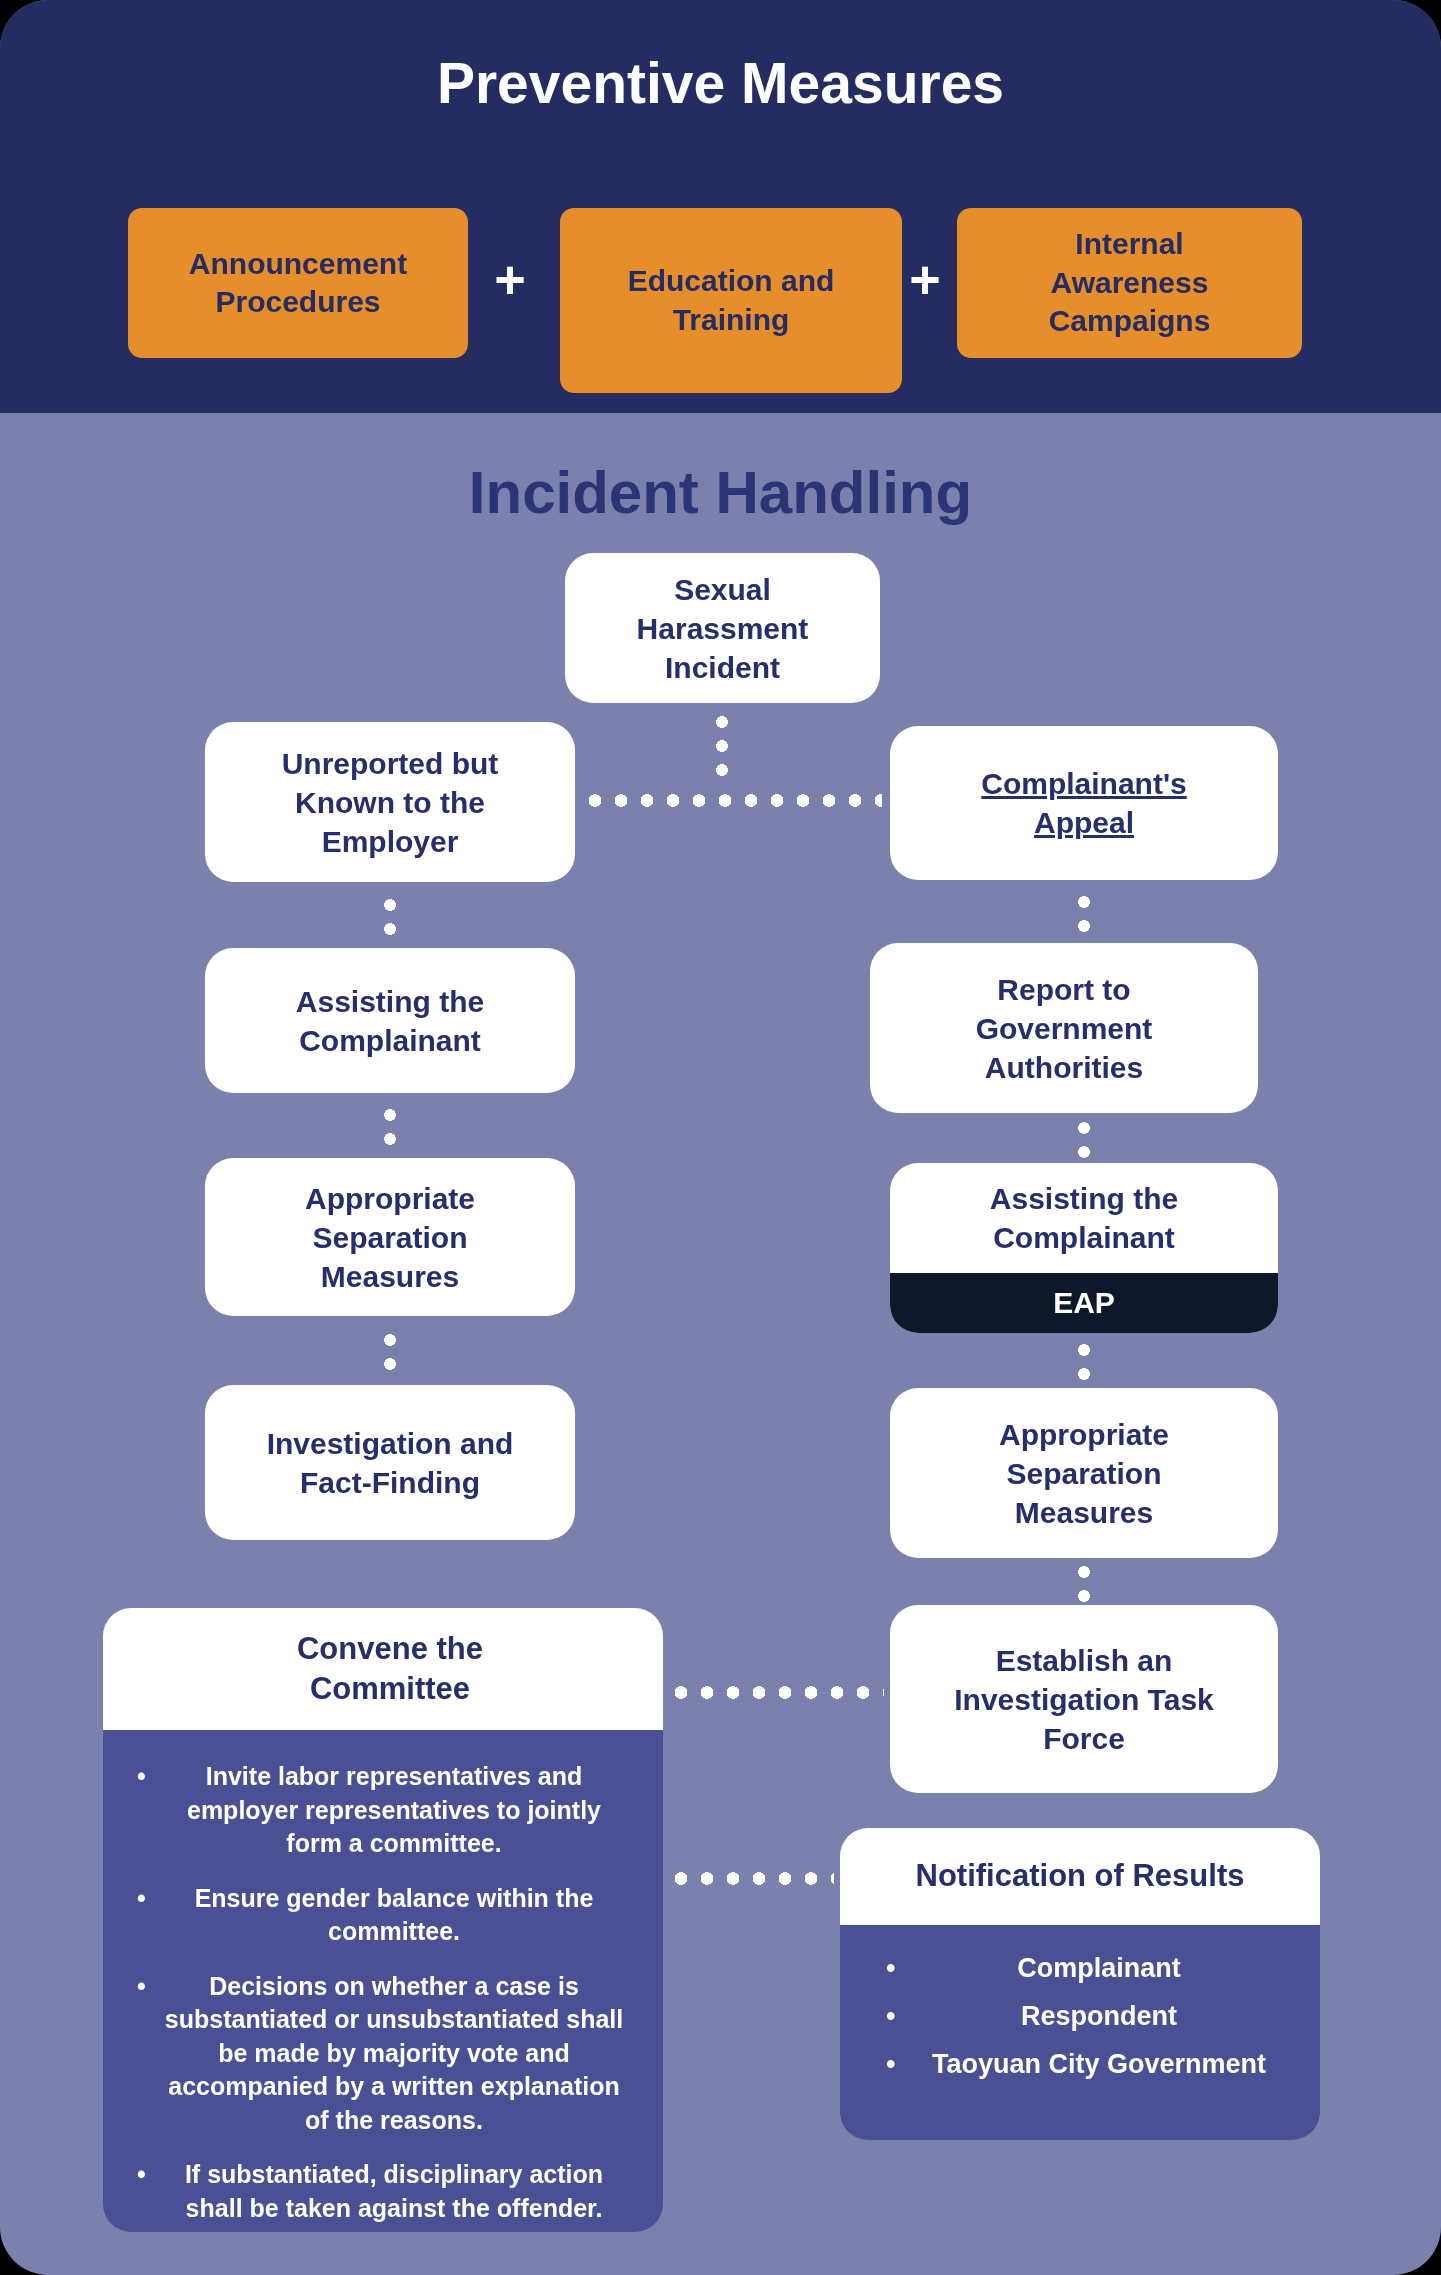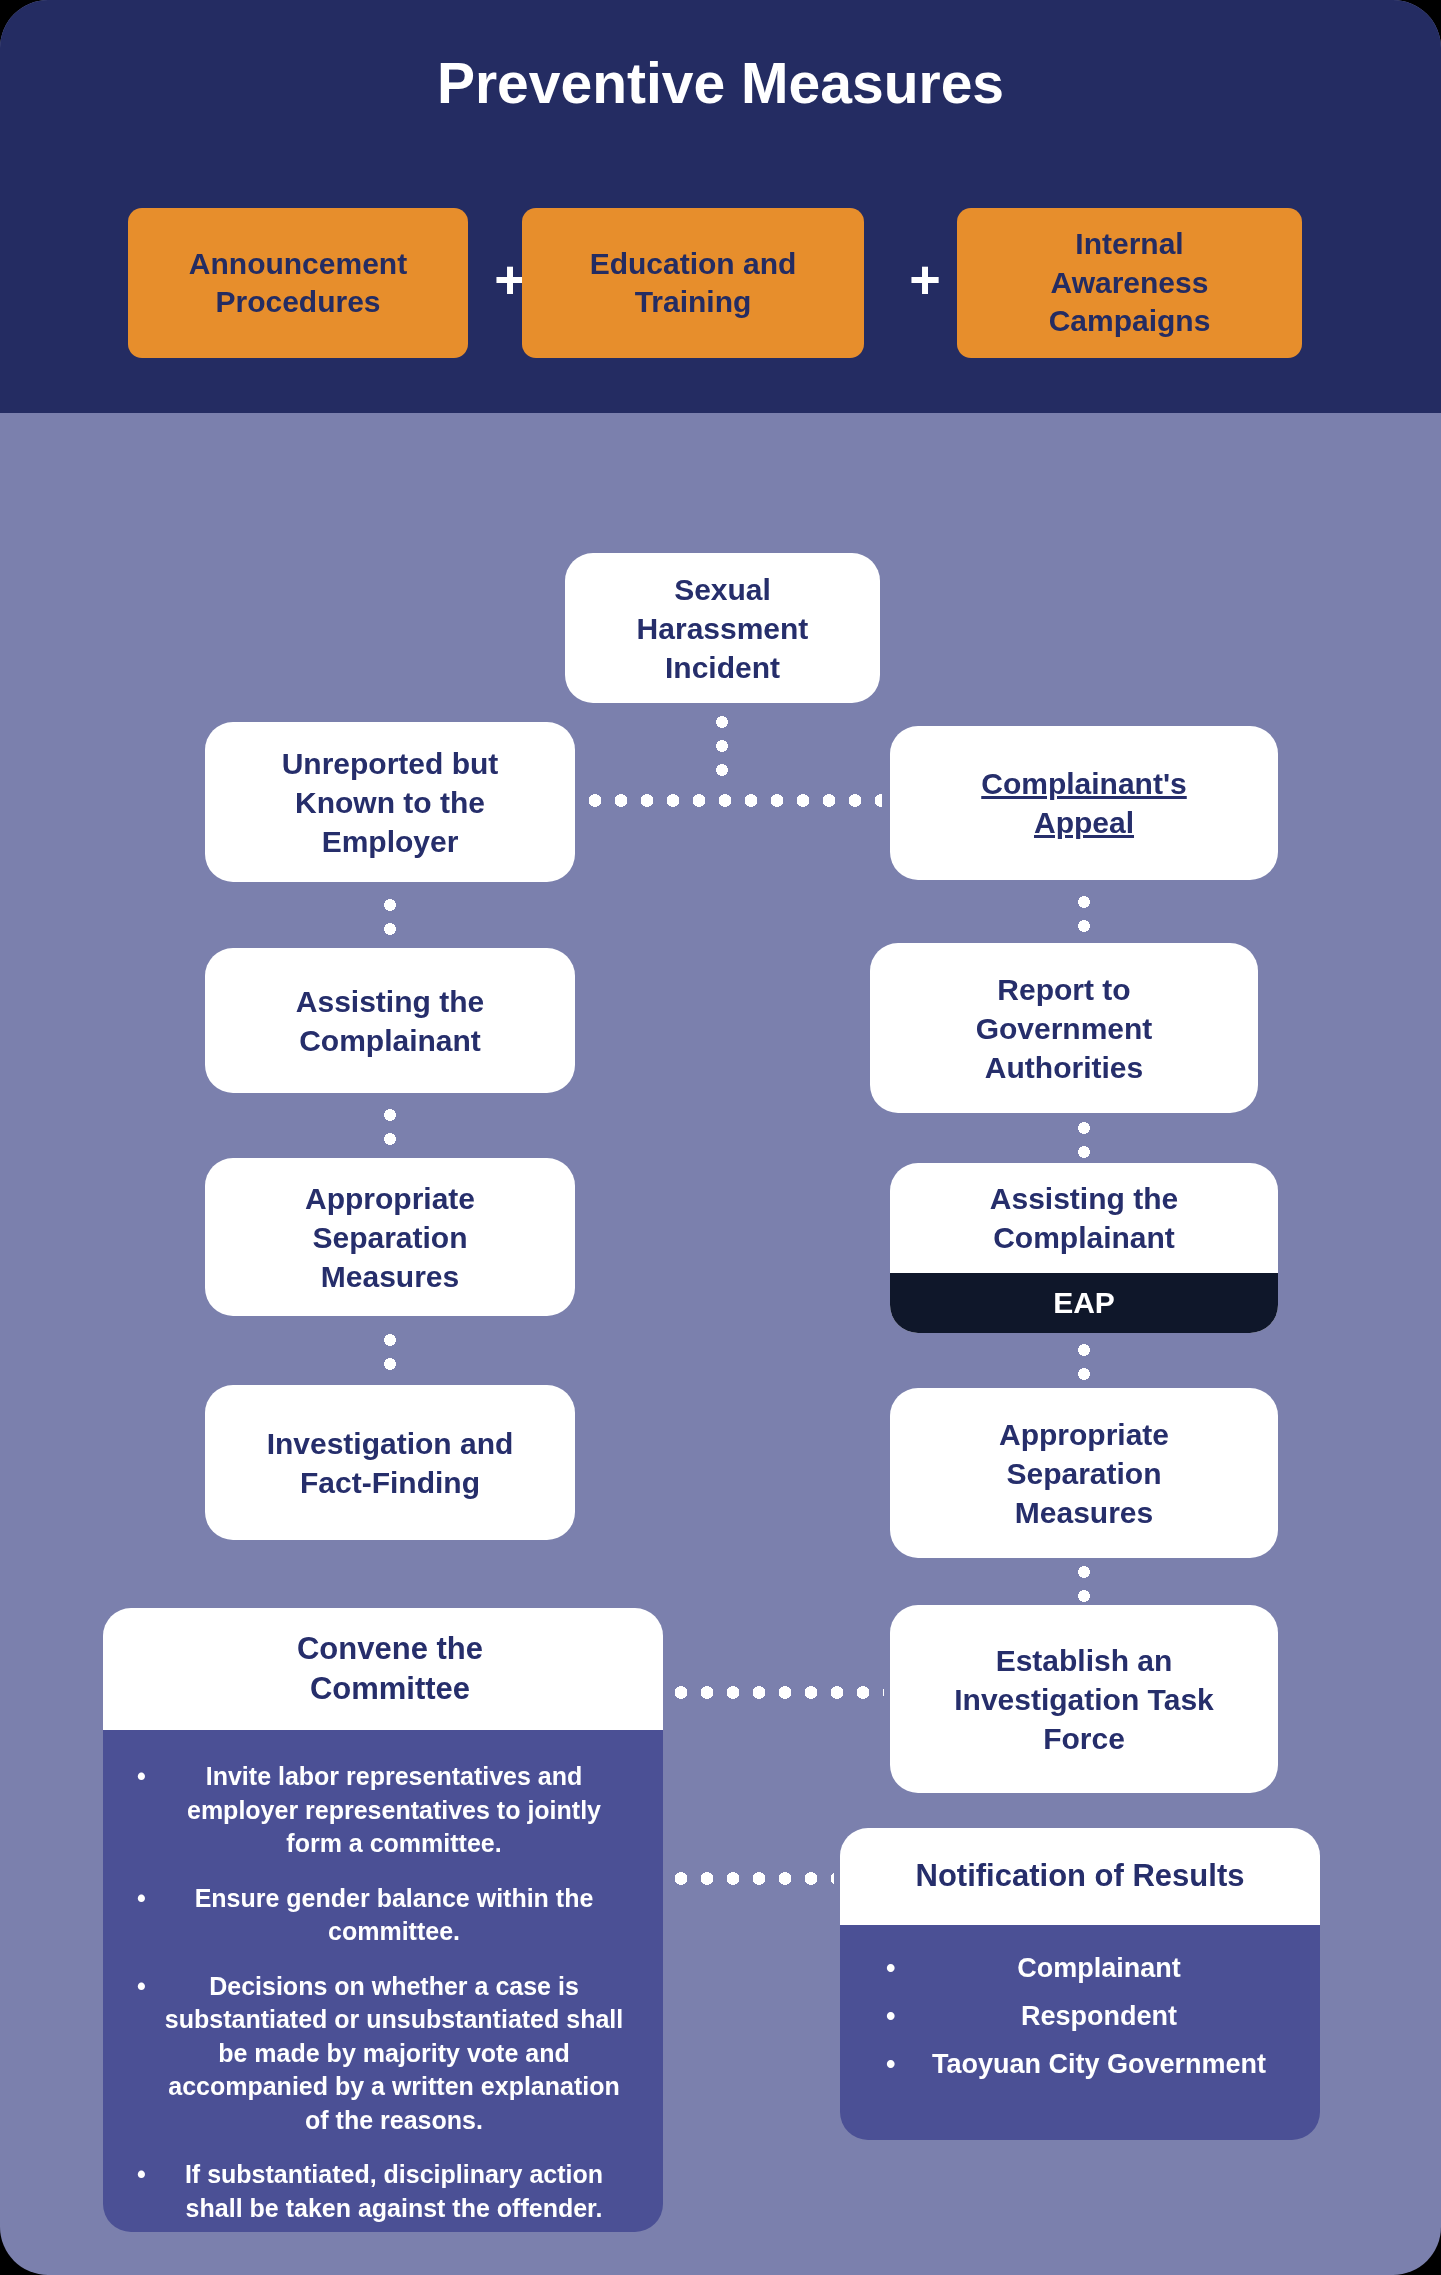--- a/index.html
+++ b/index.html
@@ -196,29 +196,30 @@
 
   <div class="hdr">
     <h1 class="hdr-title">Preventive Measures</h1>
   </div>
 
   <div class="orange" style="left:128px; top:208px; width:340px; height:150px;">Announcement
 Procedures</div>
 
   <div class="plus" style="left:480px; top:252px; width:60px;">+</div>
 
-  <div class="orange" style="left:522px; top:208px; width:342px; height:150px;">Education and
+  <div class="orange" style="left:560px; top:208px; width:342px; height:185px;">Education and
 Training</div>
 
   <div class="plus" style="left:895px; top:252px; width:60px;">+</div>
 
   <div class="orange" style="left:957px; top:208px; width:345px; height:150px;">Internal
 Awareness
 Campaigns</div>
 
+  <h2 class="flow-title">Incident Handling</h2>
 
   <div class="node" style="left:565px; top:553px; width:315px; height:150px; padding:0 40px;">Sexual
 Harassment
 Incident</div>
 
   <div class="dots-v" style="left:716px; top:710px; height:72px;"></div>
   <div class="dots-h" style="left:582px; top:794px; width:300px;"></div>
 
   <div class="node" style="left:205px; top:722px; width:370px; height:160px;">Unreported but
 Known to the

